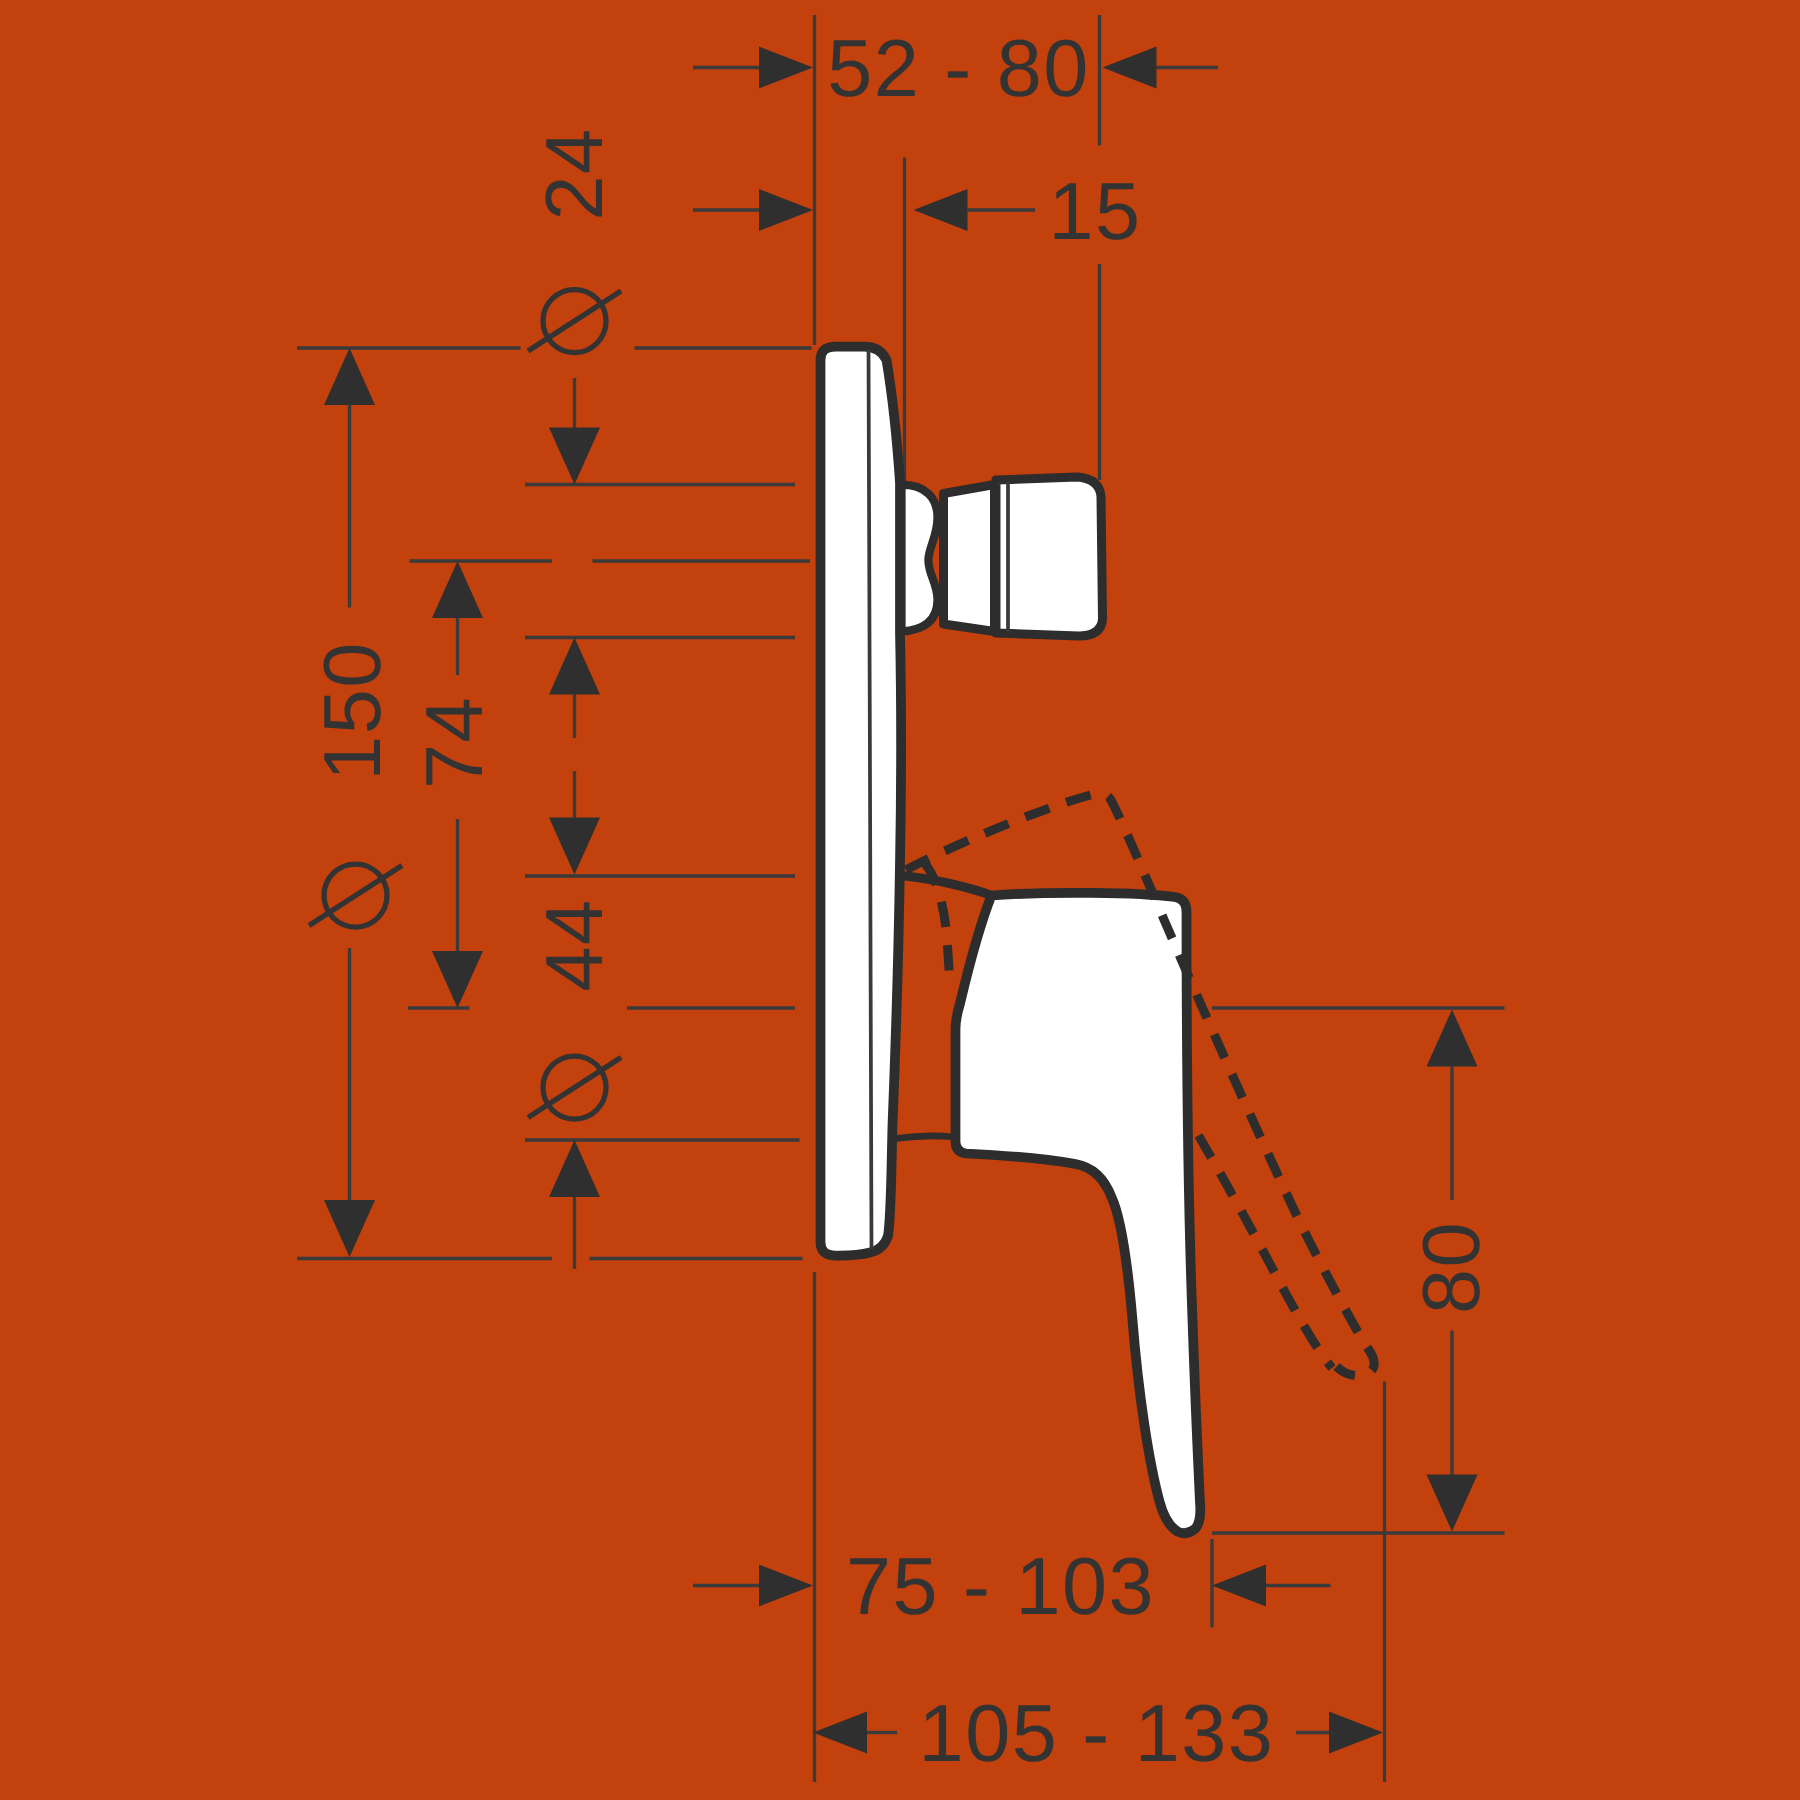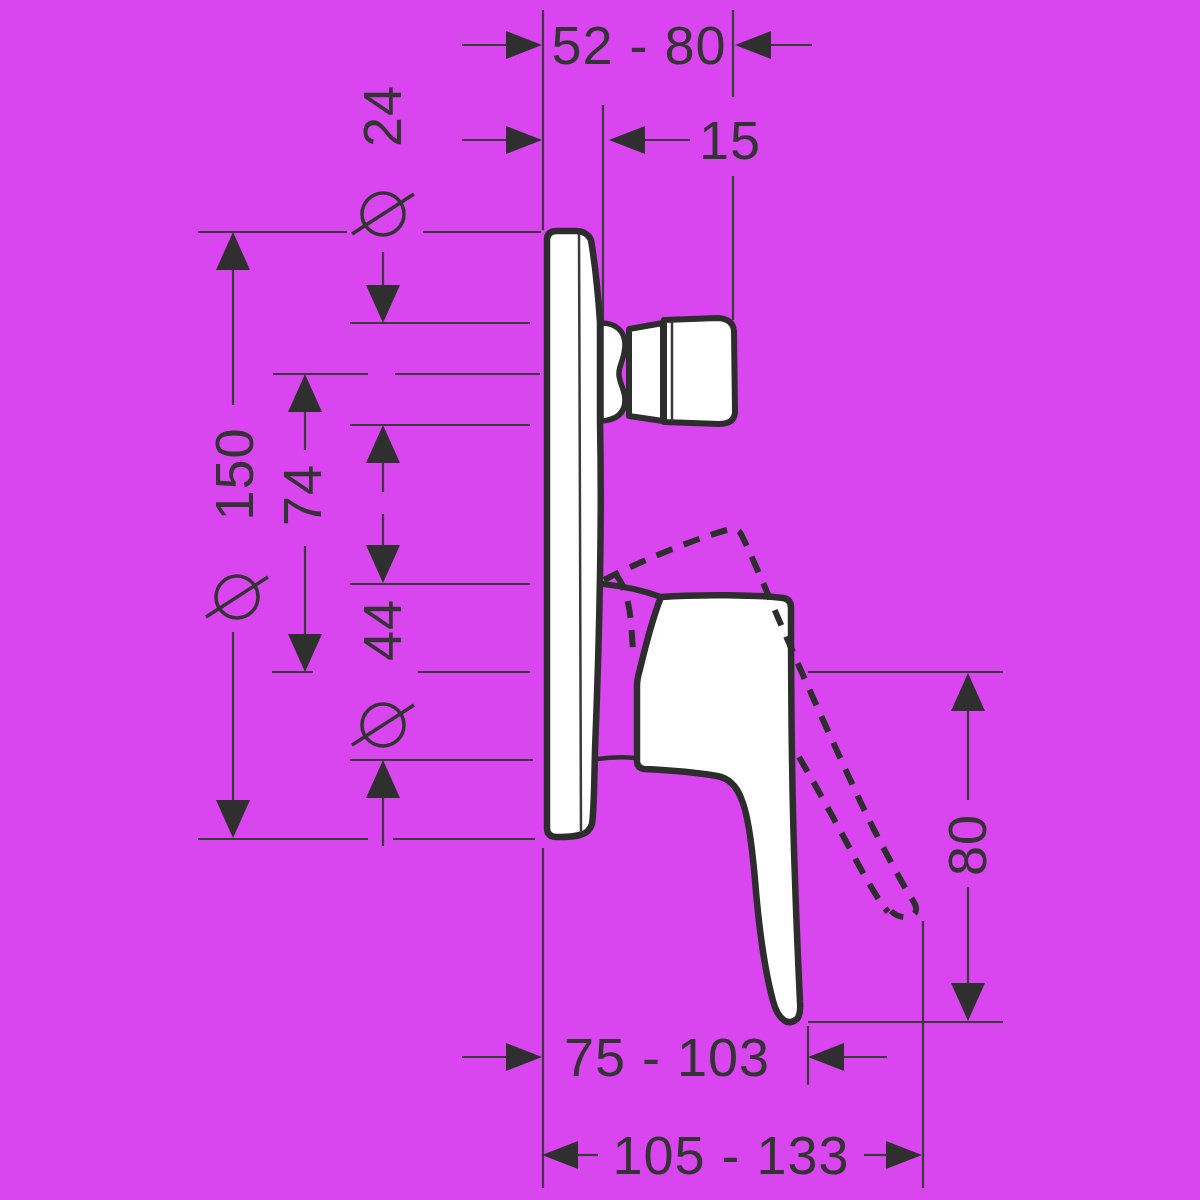--- a/index.html
+++ b/index.html
@@ -1,16 +1,16 @@
 <!DOCTYPE html>
 <html><head>
 <meta charset="utf-8">
 <style>
   html,body{margin:0;padding:0;background:#ffffff;}
-  .canvas{position:relative;width:1200px;height:1200px;background:#d946ef;overflow:hidden;}
+  .canvas{position:relative;width:1200px;height:1200px;background:#c2410c;overflow:hidden;}
   svg{display:block;}
   text{
     font-family:"Liberation Sans","DejaVu Sans",sans-serif;
     font-size:54px;
     letter-spacing:1px;
     fill:#333333;
   }
   .thin{stroke:#3a3a3a;stroke-width:2.2;fill:none;}
   .outline{stroke:#2d2d2d;stroke-width:6.5;fill:#ffffff;stroke-linejoin:round;stroke-linecap:round;}
   .outline-open{stroke:#2d2d2d;stroke-width:6;fill:none;stroke-linecap:round;}

